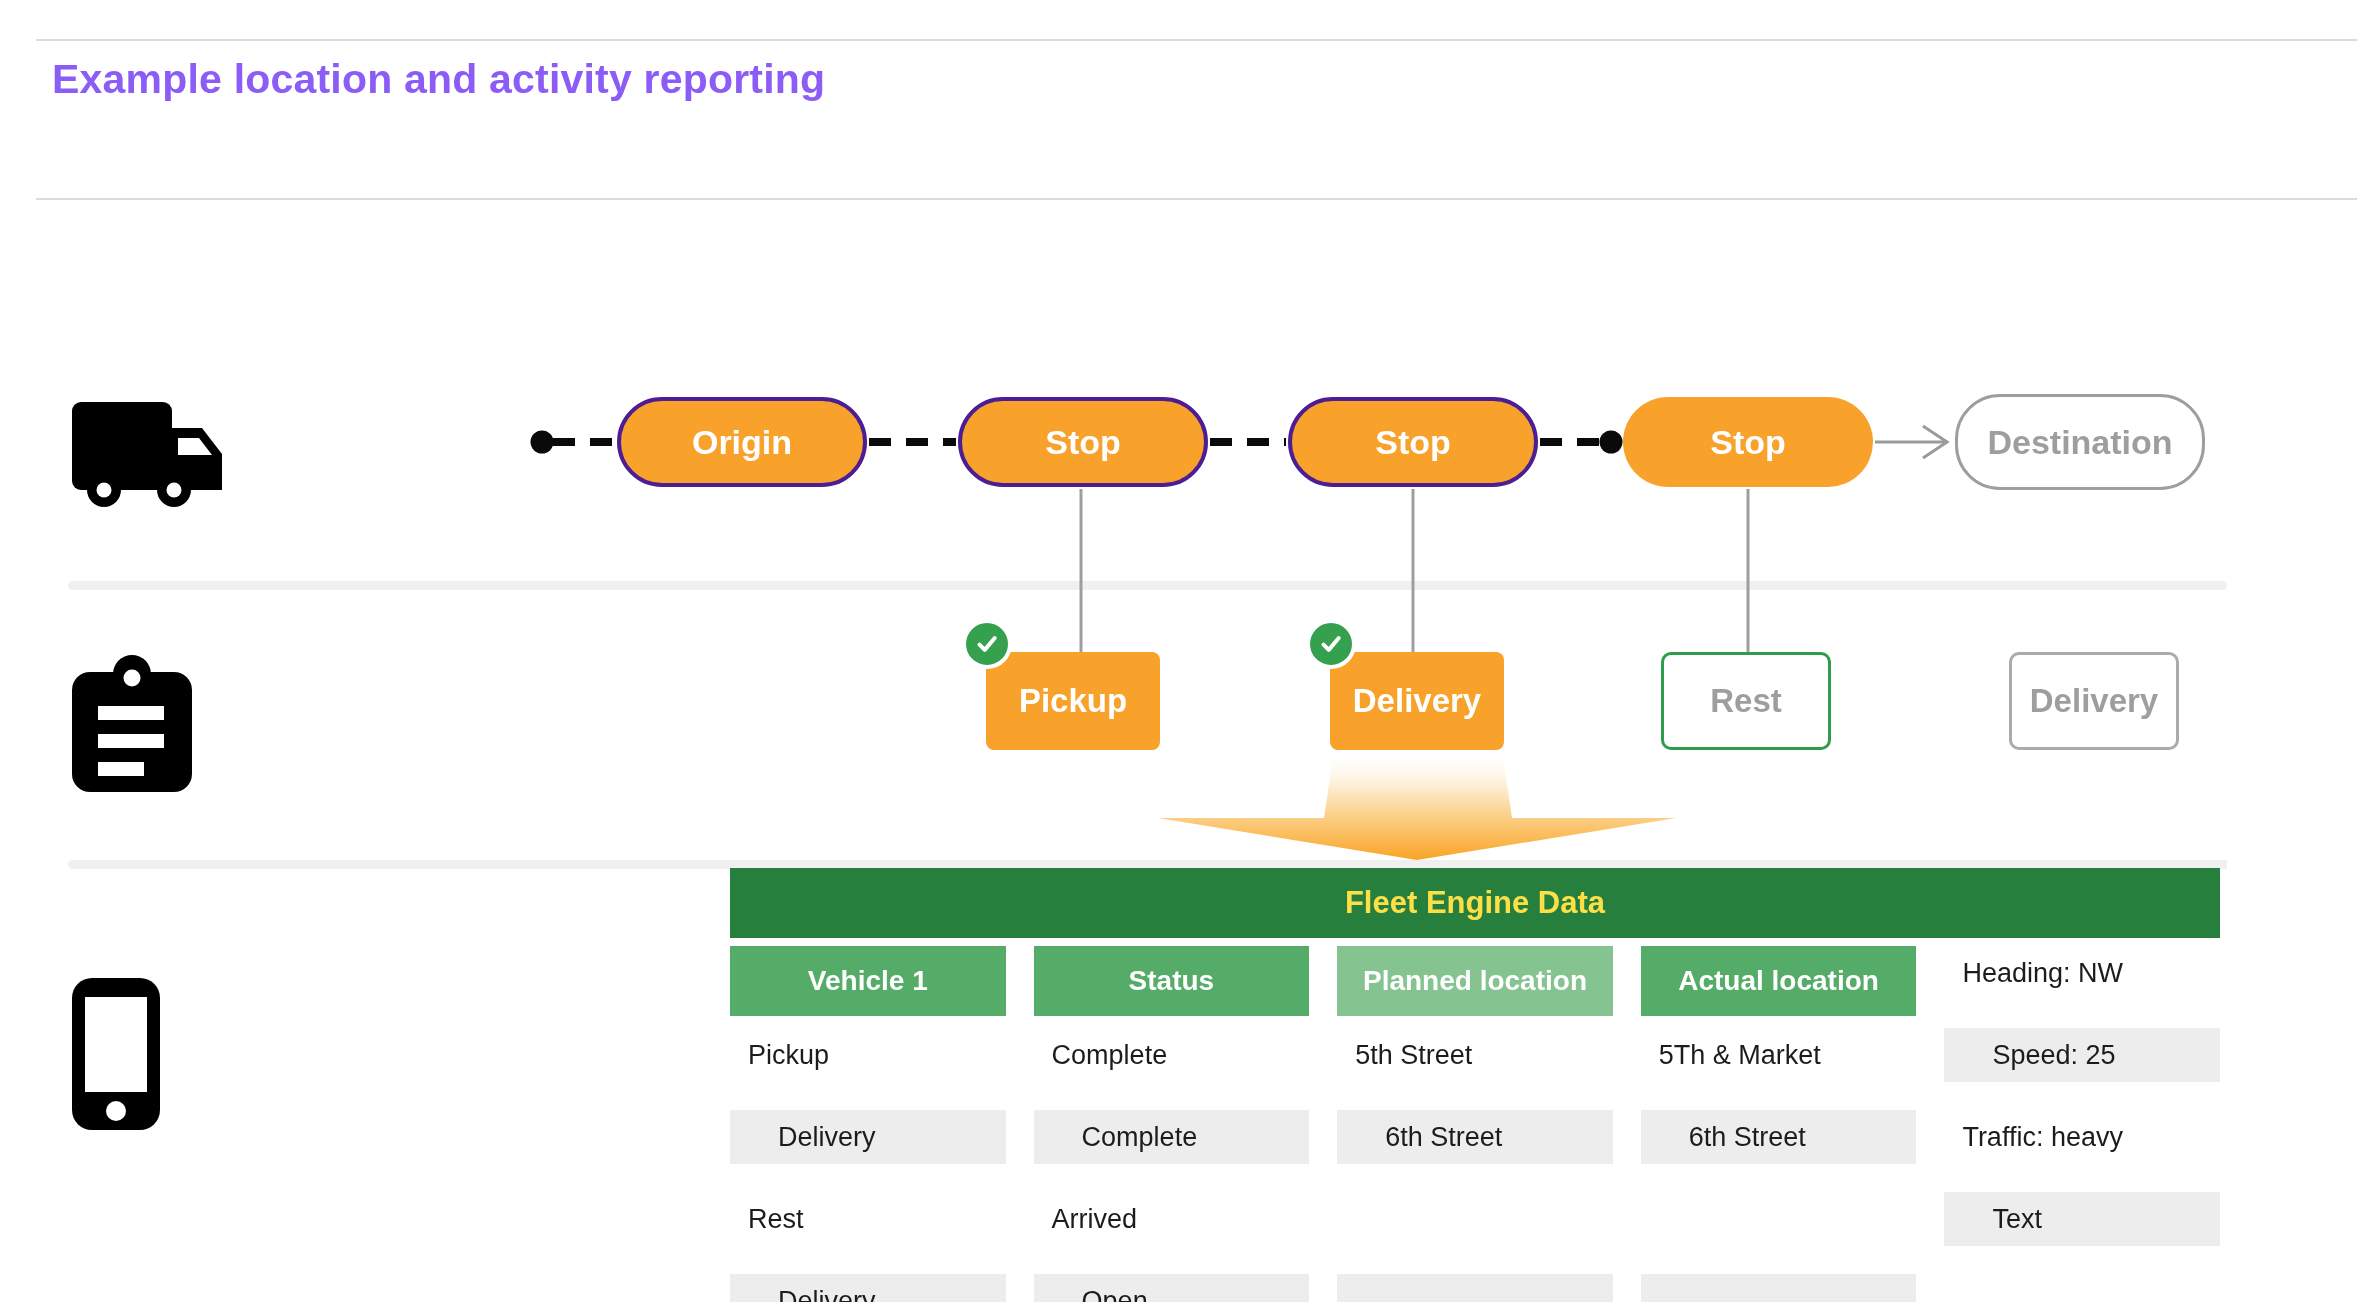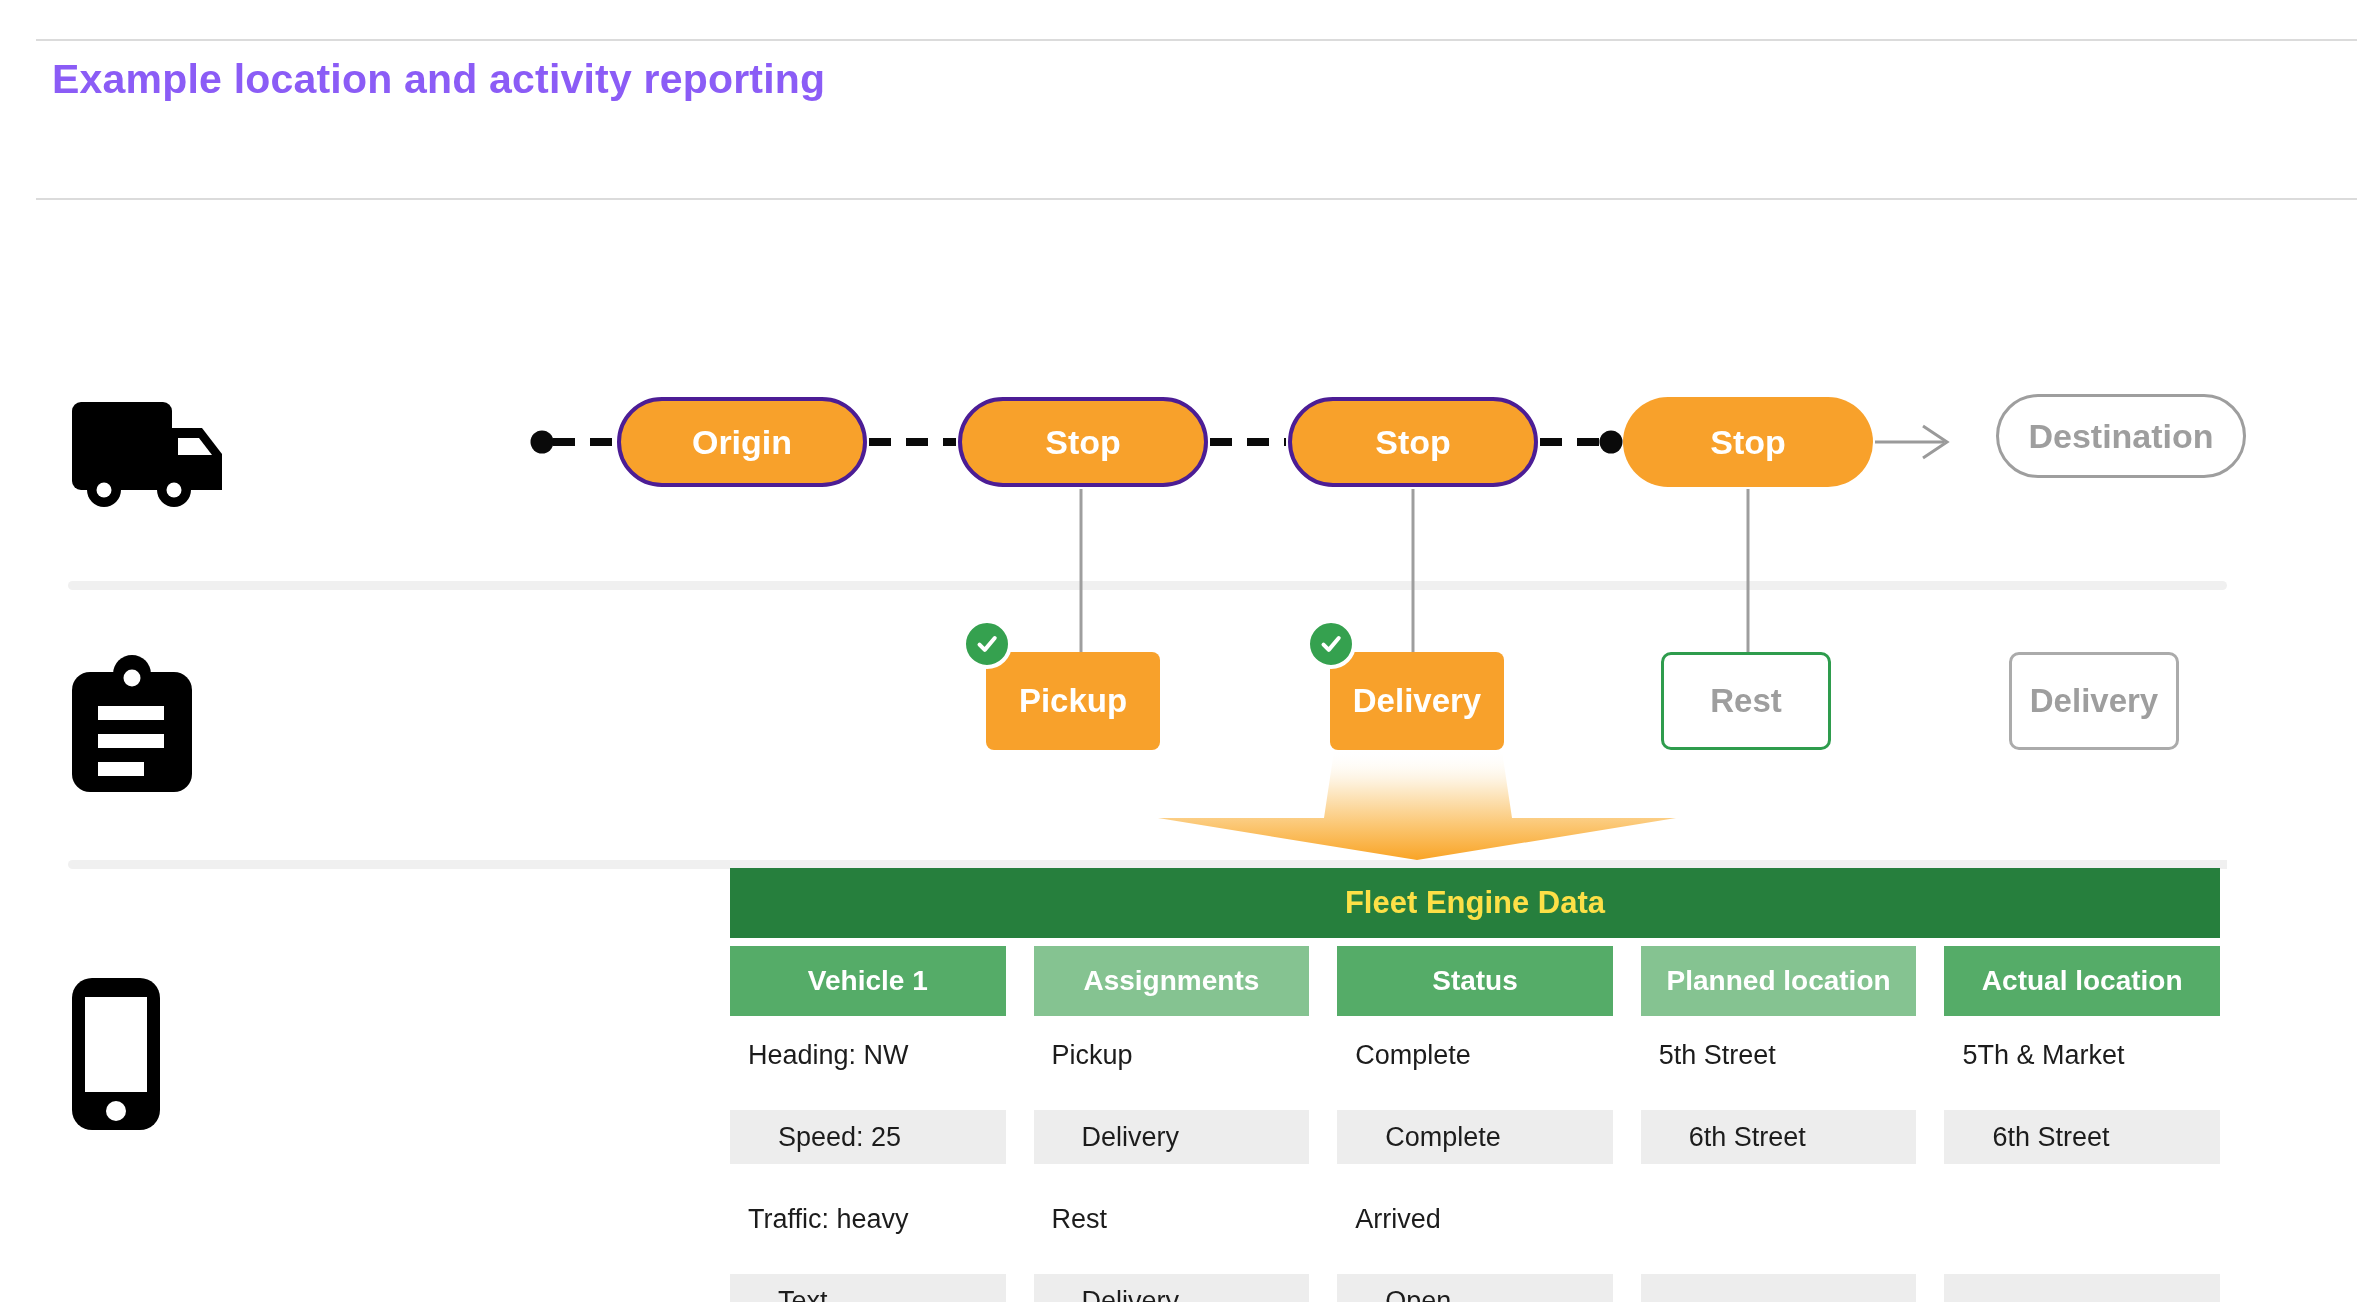--- a/index.html
+++ b/index.html
@@ -24,21 +24,21 @@
 
   .pill{position:absolute;top:397px;width:250px;height:90px;border-radius:45px;
         display:flex;align-items:center;justify-content:center;
         font-size:34px;font-weight:700;color:#fff;background:#F8A12B;box-sizing:border-box;}
   .pill.blue-border{border:4px solid #4c1d95;}
   .pill.outline{background:#fff;border:3px solid #9e9e9e;color:#9e9e9e;}
   .pill.p0{left:617px;}
   .pill.p1{left:958px;}
   .pill.p2{left:1288px;}
   .pill.p3{left:1623px;}
-  .pill.p4{left:1996px;height:84px;top:394px;}
+  .pill.p4{left:1955px;height:96px;top:394px;}
 
   .activity{position:absolute;top:652px;height:98px;border-radius:8px;
         display:flex;align-items:center;justify-content:center;
         font-size:33px;font-weight:700;color:#fff;background:#F8A12B;box-sizing:border-box;}
   .activity.a0{left:986px;width:174px;}
   .activity.a1{left:1330px;width:174px;}
   .activity.a2{left:1661px;width:170px;background:#fff;border:3px solid #2E9C4D;border-radius:10px;color:#9e9e9e;}
   .activity.a3{left:2009px;width:170px;background:#fff;border:3px solid #ababab;border-radius:10px;color:#9e9e9e;}
 
   .badge{position:absolute;left:-24px;top:-33px;width:50px;height:50px;border-radius:50%;
@@ -155,21 +155,20 @@
     <span>Rest</span>
   </div>
   <div class="activity a3">
     <span>Delivery</span>
   </div>
 
   <div class="ftable">
     <div class="t-title">Fleet Engine Data</div>
     <div class="t-grid">
       <div class="h dark">Vehicle 1</div>
-      <div class="h light">Assignments</div>
       <div class="h dark">Status</div>
       <div class="h light">Planned location</div>
       <div class="h dark">Actual location</div>
 
       <div class="cell">Heading: NW</div>
       <div class="cell">Pickup</div>
       <div class="cell">Complete</div>
       <div class="cell">5th Street</div>
       <div class="cell">5Th &amp; Market</div>
 

